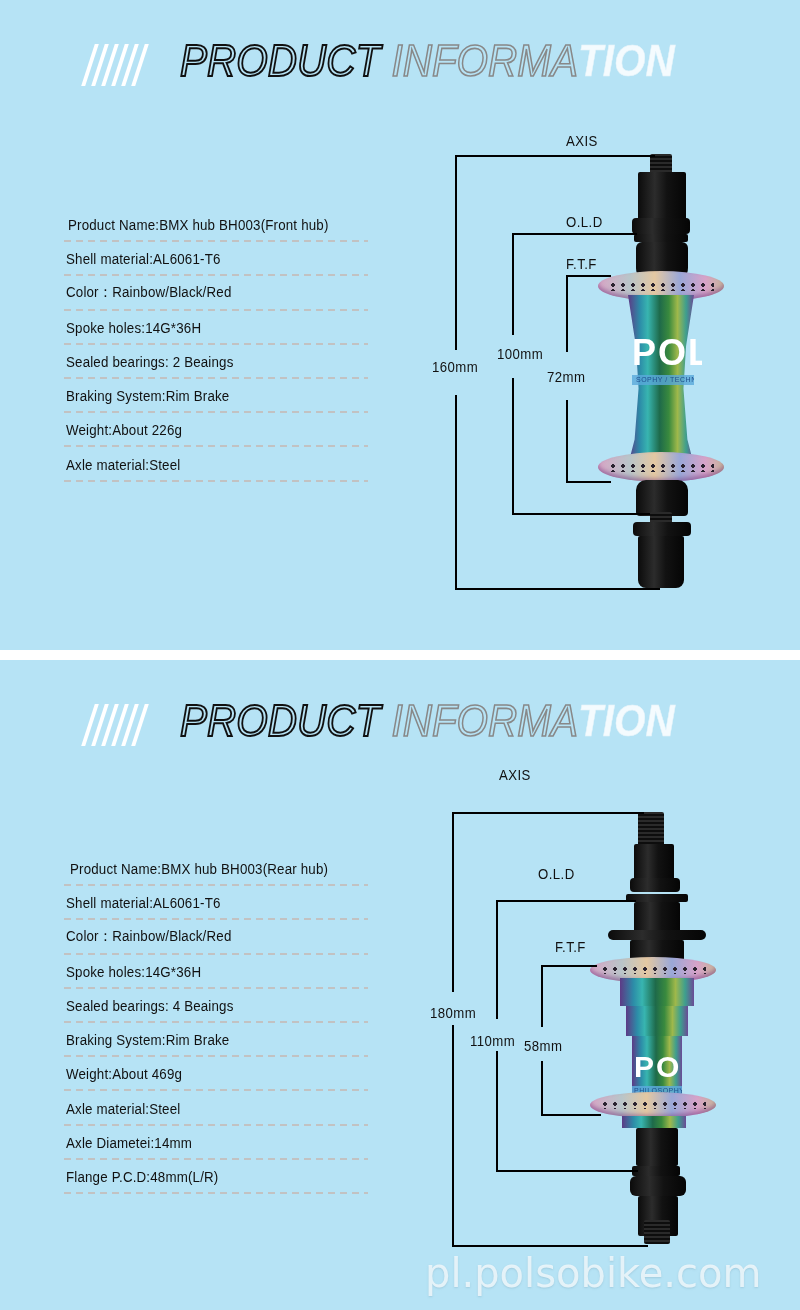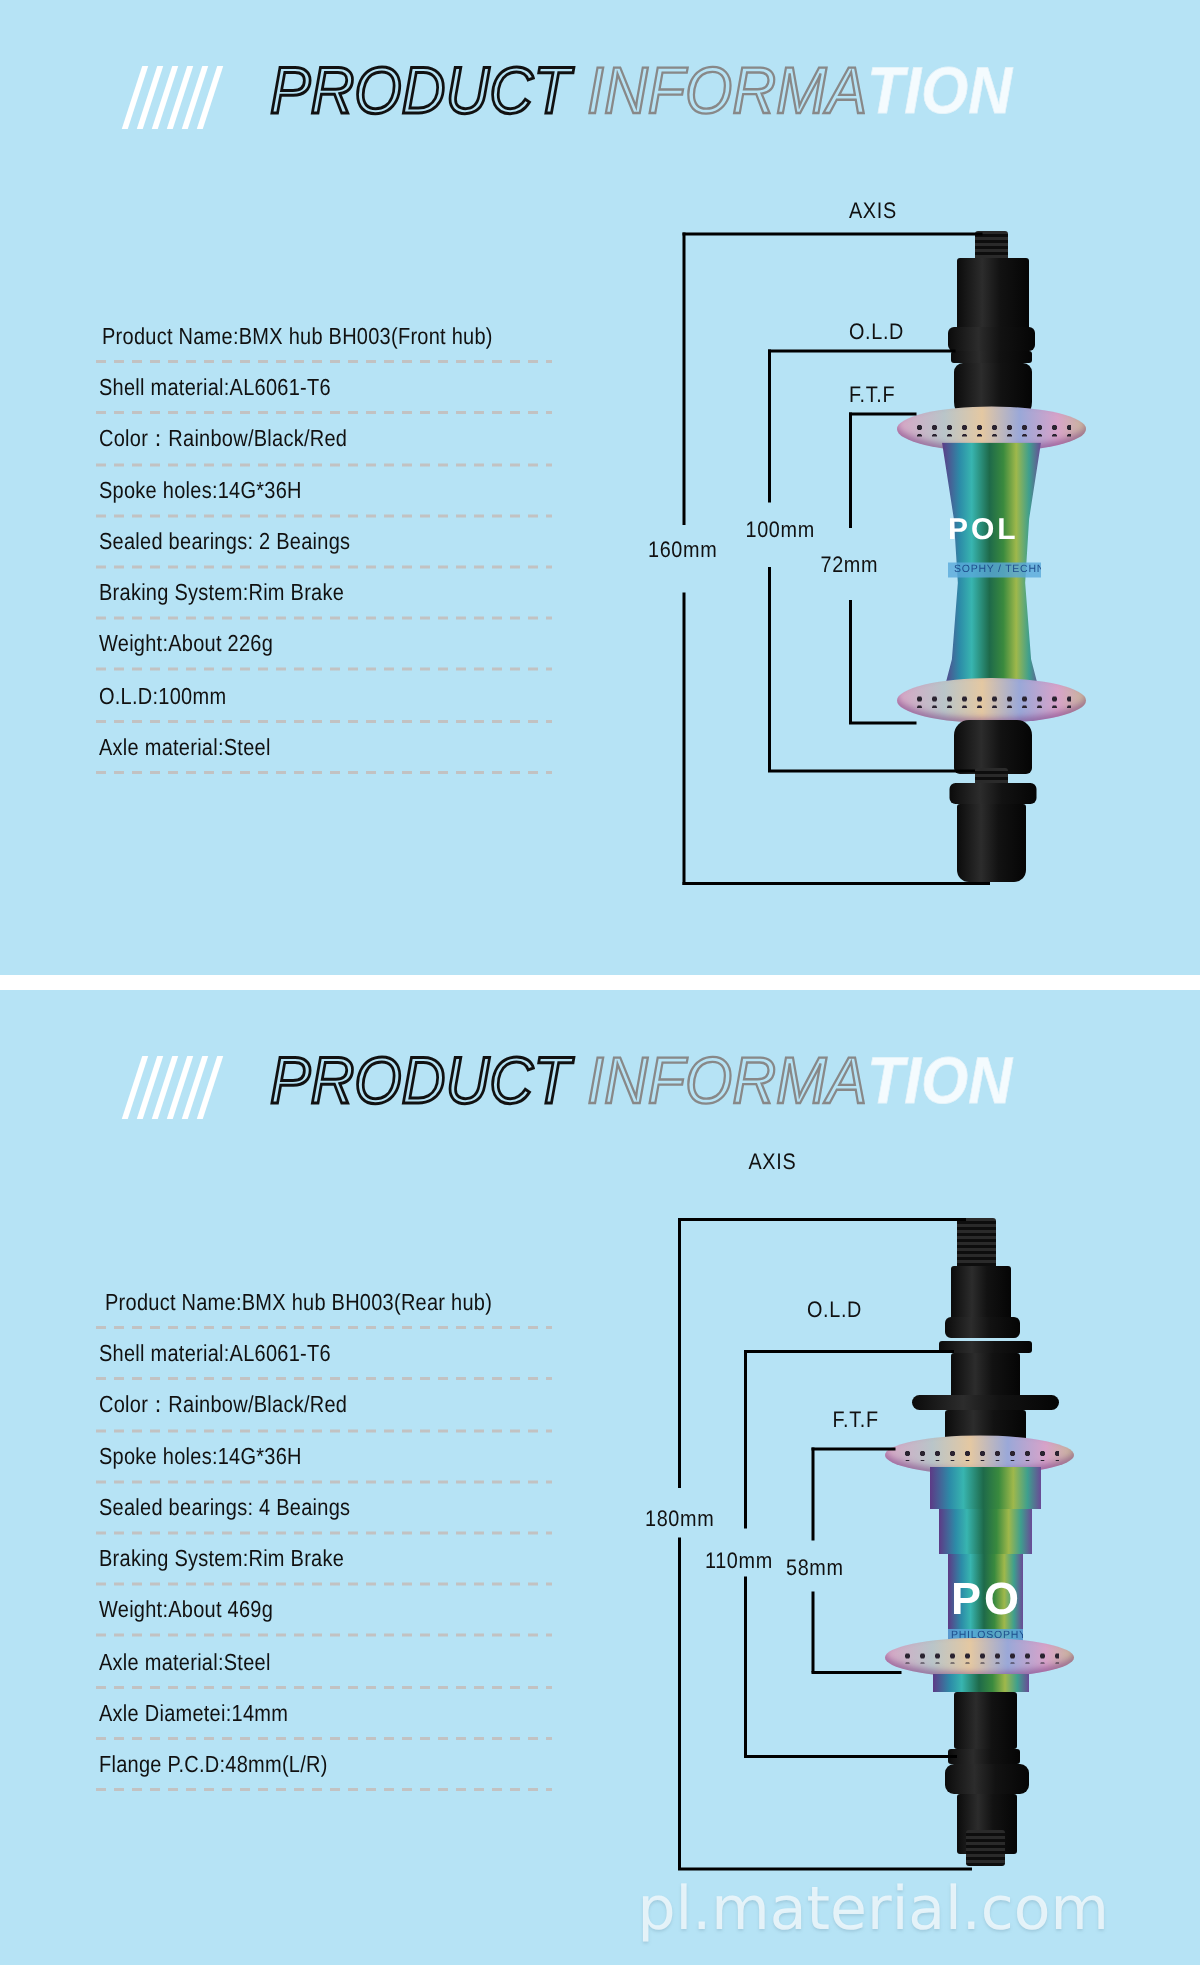--- a/index.html
+++ b/index.html
@@ -119,42 +119,38 @@
       </div>
     <div class="spec-row">
         <span class="txt">Braking System:Rim Brake</span>
         <div class="dash"></div>
       </div>
     <div class="spec-row">
         <span class="txt">Weight:About 226g</span>
         <div class="dash"></div>
       </div>
     <div class="spec-row">
-        <span class="txt">O.L.D:100mm</span>
-        <div class="dash"></div>
-      </div>
-    <div class="spec-row">
         <span class="txt">Axle material:Steel</span>
         <div class="dash"></div>
       </div>
   </div>
 
   <div class="diagram">
 
     <div class="hub">
       <div class="thread" style="left:650px; top:154px; width:22px; height:20px;"></div>
       <div class="blk" style="left:638px; top:172px; width:48px; height:48px;"></div>
       <div class="blk" style="left:632px; top:218px; width:58px; height:16px; border-radius:4px;"></div>
       <div class="blk" style="left:634px; top:234px; width:54px; height:8px;"></div>
       <div class="blk" style="left:636px; top:242px; width:52px; height:40px; border-radius:6px 6px 14px 14px;"></div>
       <div class="flange" style="left:598px; top:271px; width:126px; height:30px;">
           <div class="flange-holes"></div>
         </div>
       <div class="shell" style="left:628px; top:295px; width:66px; height:170px; clip-path: polygon(0 0,100% 0,88% 30%,84% 55%,90% 85%,100% 100%,0 100%,10% 85%,16% 55%,12% 30%);"></div>
-      <div class="logo-text" style="left:632px; top:338px; width:70px; font-size:20px; line-height:30px;">POL</div>
+      <div class="logo-text" style="left:632px; top:338px; width:70px; font-size:36px; line-height:30px;">POL</div>
       <div class="logo-band" style="left:632px; top:375px; width:62px; height:10px; opacity:0.8;"></div>
       <div class="logo-sub" style="left:636px; top:376px; width:58px;">SOPHY / TECHN</div>
       <div class="flange" style="left:598px; top:452px; width:126px; height:30px;">
           <div class="flange-holes"></div>
         </div>
       <div class="blk" style="left:636px; top:480px; width:52px; height:36px; border-radius:10px 10px 4px 4px;"></div>
       <div class="thread" style="left:650px; top:512px; width:22px; height:14px;"></div>
       <div class="blk" style="left:633px; top:522px; width:58px; height:14px; border-radius:4px;"></div>
       <div class="blk" style="left:638px; top:536px; width:46px; height:52px; border-radius:2px 2px 8px 8px;"></div>
     </div>
@@ -291,13 +287,13 @@
 
     <div class="dim-label" style="left:499px; top:106px;">AXIS</div>
     <div class="dim-label" style="left:538px; top:205px;">O.L.D</div>
     <div class="dim-label" style="left:555px; top:278px;">F.T.F</div>
     <div class="dim-label" style="left:430px; top:344px;">180mm</div>
     <div class="dim-label" style="left:470px; top:372px;">110mm</div>
     <div class="dim-label" style="left:524px; top:377px;">58mm</div>
   </div>
 </div>
 
-<div class="watermark">pl.material.com</div>
+<div class="watermark">pl.polsobike.com</div>
 
 </body></html>

